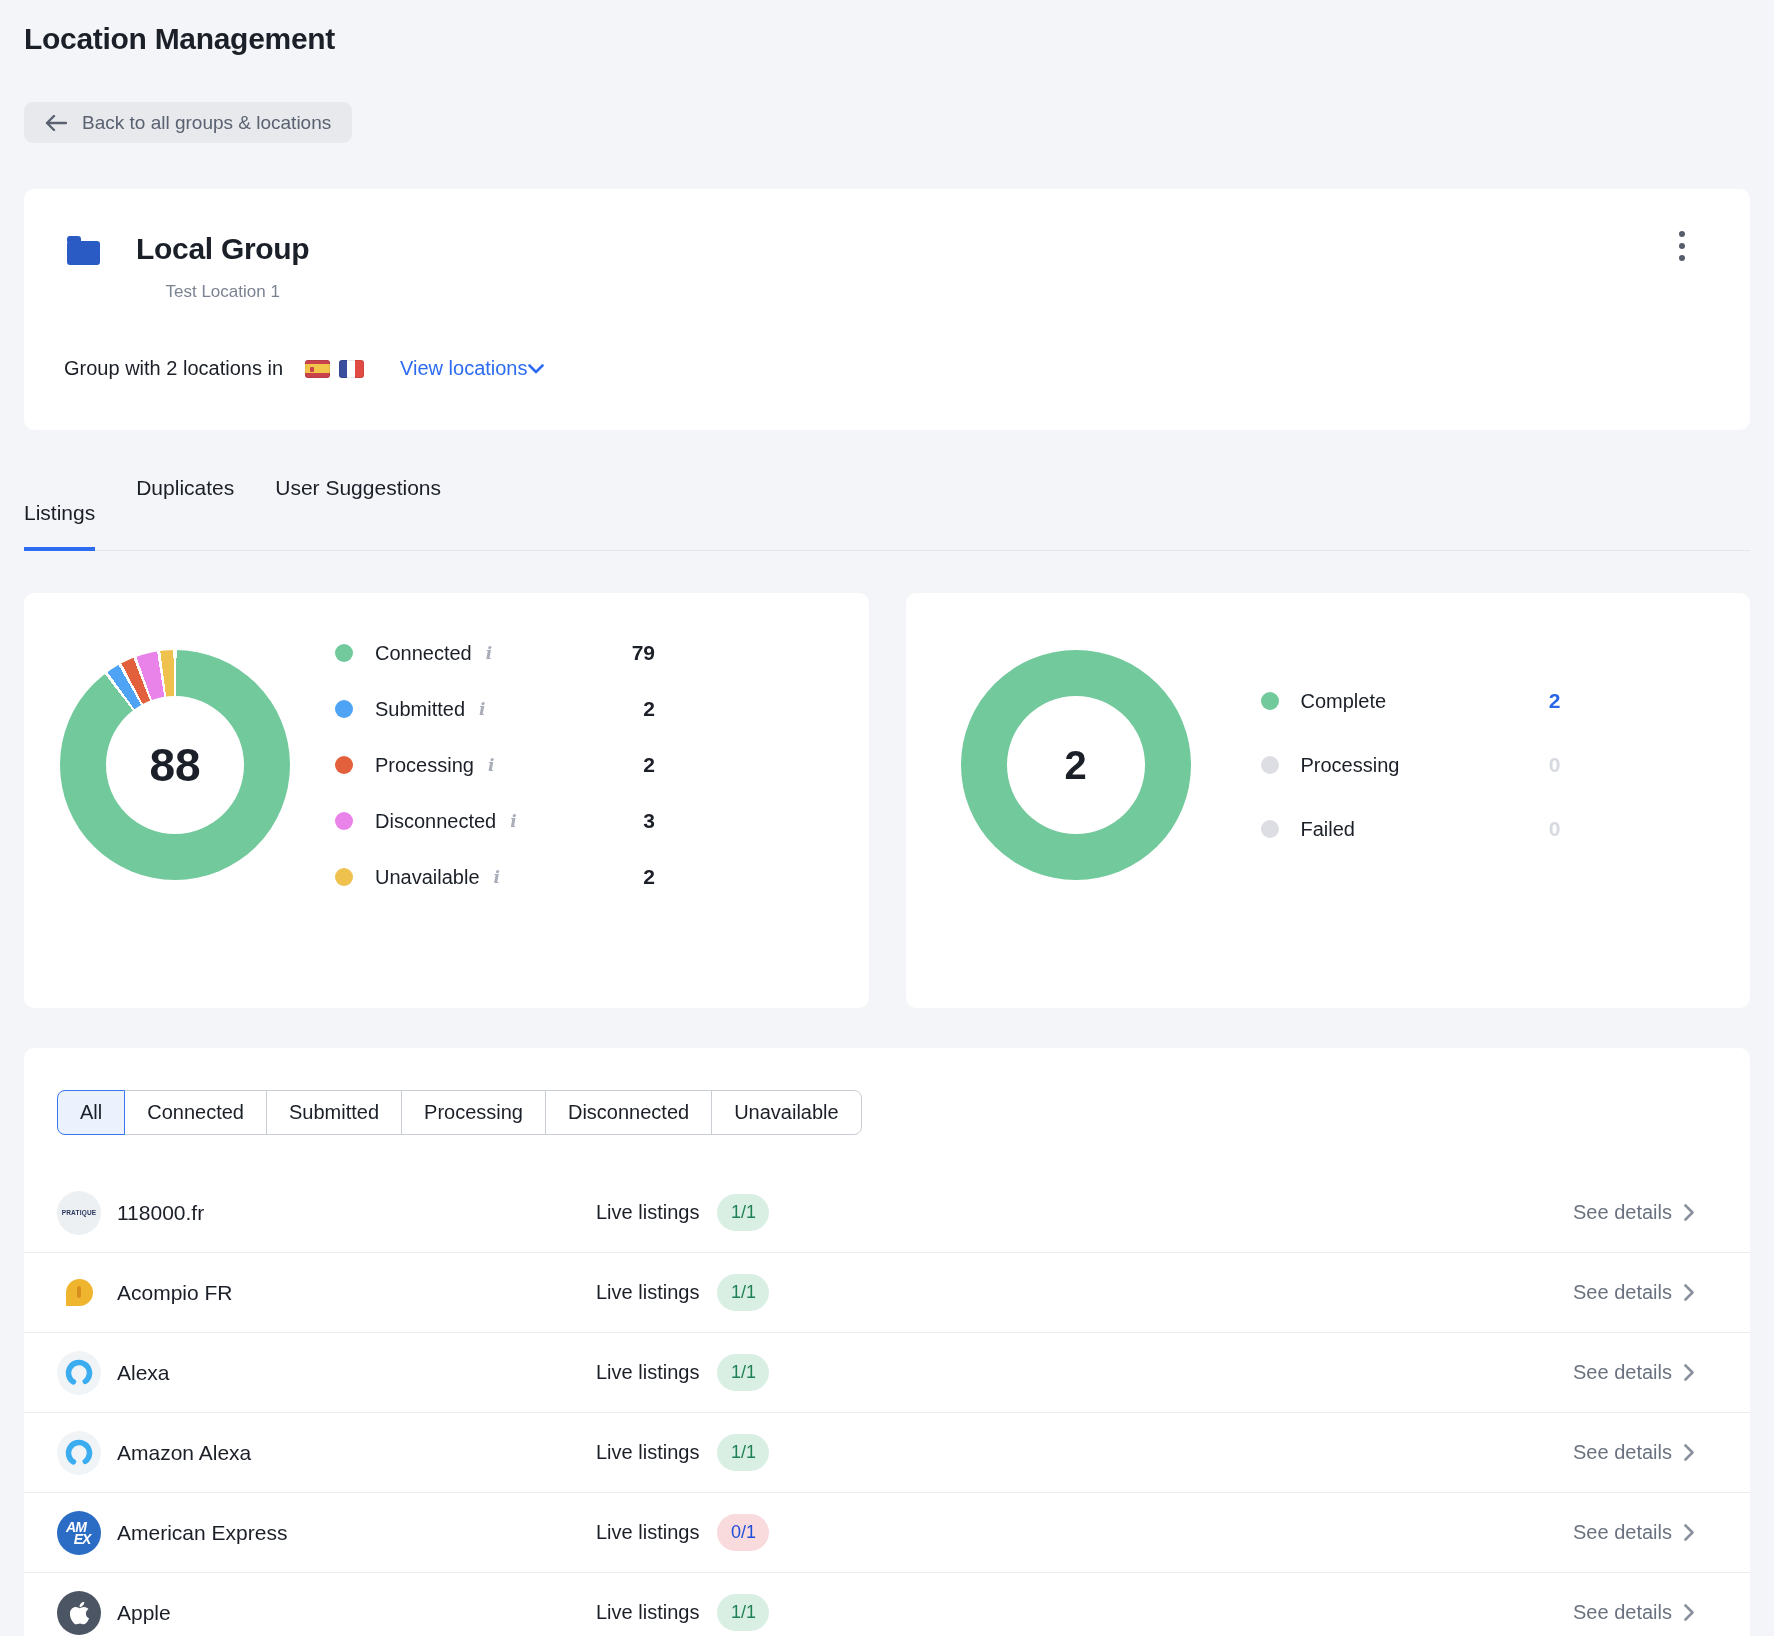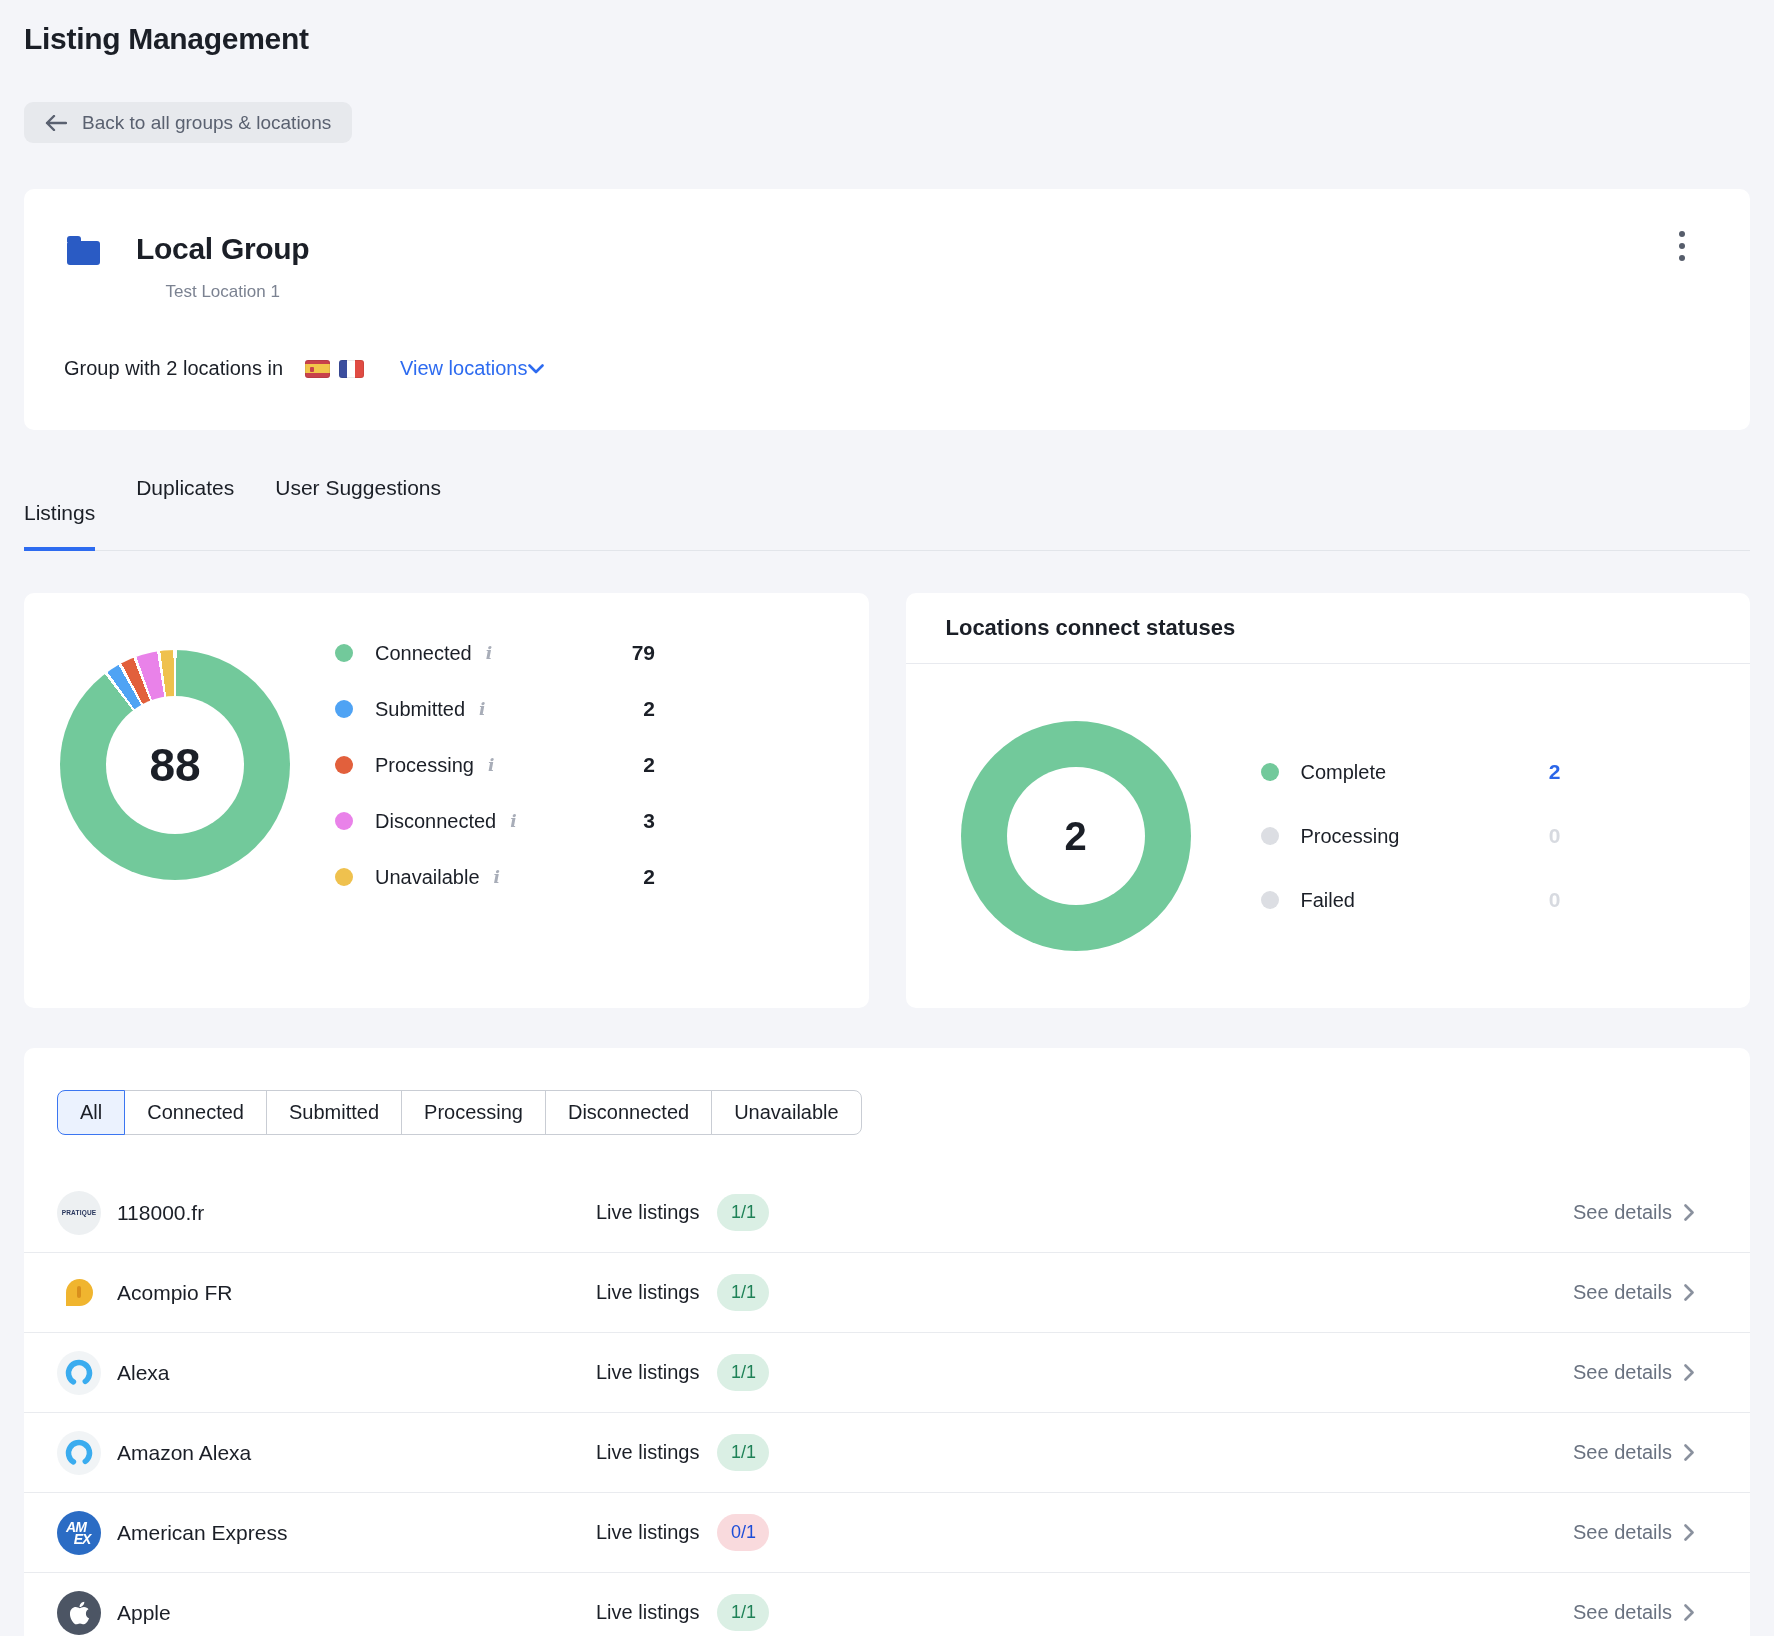--- a/index.html
+++ b/index.html
@@ -100,21 +100,21 @@
   .logo-amex b { display:block; color:#fff; font-size:14px; line-height:12px; font-weight:700; letter-spacing:-1px; font-style:italic; }
   .logo-amex b:first-child { transform:translateX(-3px); }
   .logo-amex b:last-child { transform:translateX(3px); }
   .logo-apple { background:#4C5564; }
 </style>
 </head>
 <body>
 
 <div class="page">
 
-  <h1 class="page-title">Listing Management</h1>
+  <h1 class="page-title">Location Management</h1>
 
   <button class="back-btn">
     <svg width="22" height="16" viewBox="0 0 22 16" fill="none">
       <path d="M9 1 L2 8 L9 15 M2 8 H21" stroke="#5A6170" stroke-width="2.4" stroke-linecap="round" stroke-linejoin="round"></path>
     </svg>
     <span>Back to all groups &amp; locations</span>
   </button>
 
   <div class="card group-card">
     <div class="group-head">
@@ -185,21 +185,20 @@
               <span class="legend-dot" style="background: rgb(239, 193, 78);"></span>
               <span class="legend-label">Unavailable</span>
               <span class="legend-info">i</span>
               <span class="legend-value" style="color: rgb(27, 31, 39);">2</span>
             </div>
           </div>
     </div>
   </div>
 
   <div class="card status-card card-locations">
-    <div class="card-header">Locations connect statuses</div>
     <div class="card-body">
       <div class="donut" style="background: rgb(114, 201, 155);">
         <span class="donut-num">2</span>
       </div>
       <div class="legend">
             <div class="legend-row">
               <span class="legend-dot" style="background: rgb(114, 201, 155);"></span>
               <span class="legend-label">Complete</span>
               <span class="legend-value" style="color: rgb(43, 102, 232);">2</span>
             </div>

